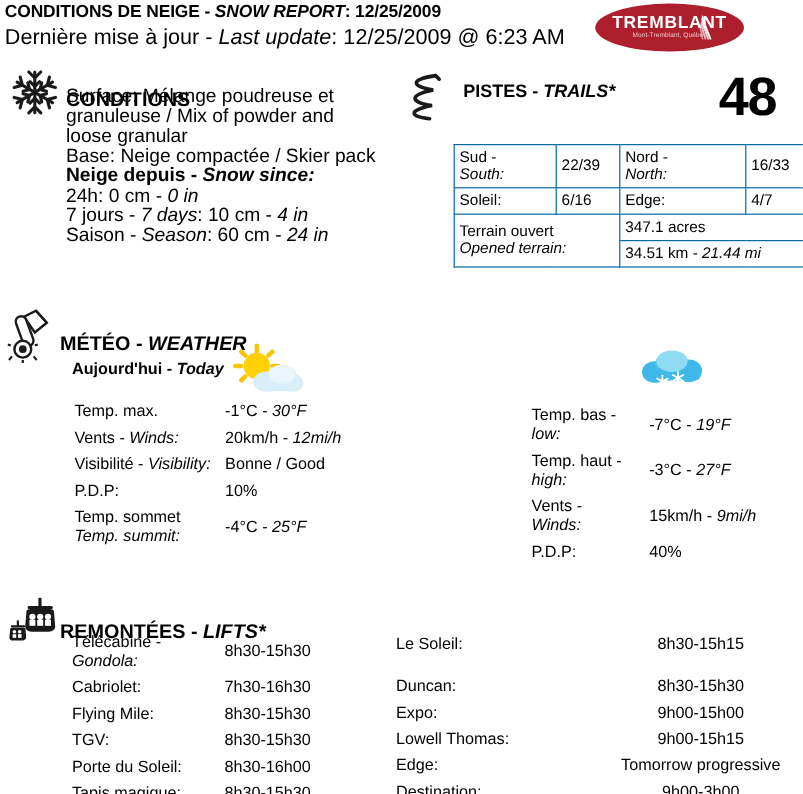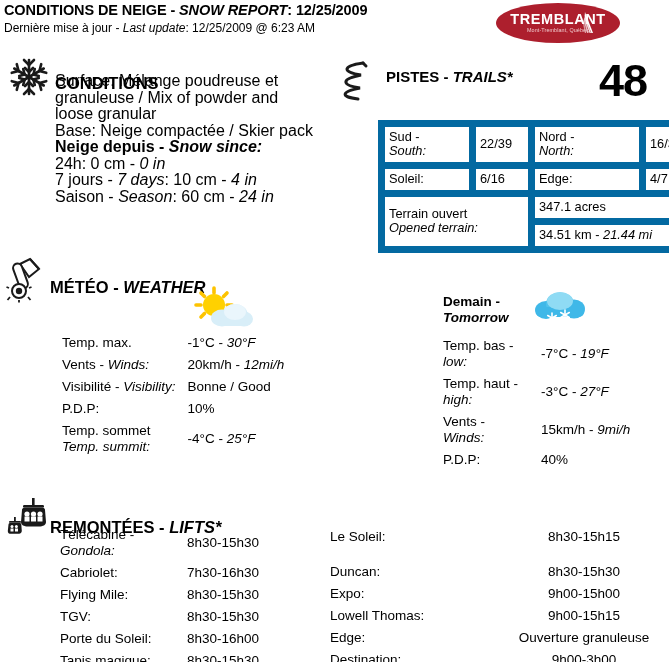--- a/index.html
+++ b/index.html
@@ -19,21 +19,21 @@
 
   
   .hdr-title {
     position: absolute; left: 4px; top: 2px;
     font-size: 14.5px; font-weight: bold; letter-spacing: -0.1px;
     white-space: nowrap;
   }
   .hdr-title .it { font-style: italic; }
   .hdr-sub {
     position: absolute; left: 4px; top: 21px;
-    font-size: 12px; white-space: nowrap;
+    font-size: 18px; white-space: nowrap;
   }
   .hdr-sub .it { font-style: italic; }
 
   
   .logo {
     position: absolute; left: 496px; top: 3px;
     width: 124px; height: 40px;
     background: #AD1F2D;
     border-radius: 62px / 20px;
     overflow: hidden;
@@ -84,21 +84,21 @@
 
   
   .trails-table {
     position: absolute; left: 378px; top: 120px;
     width: 267px;
     border-collapse: collapse;
     font-size: 12.8px;
     table-layout: fixed;
   }
   .trails-table td {
-    border: 7px solid #0369a1;
+    border: 1px solid #0369a1;
     padding: 3px 4px 4px 4px;
     vertical-align: middle;
     line-height: 14px;
     margin-top: 42px;
   }
   .trails-table td .it { font-style: italic; }
   .col-lbl1 { width: 76px; }
   .col-val1 { width: 44px; }
   .col-lbl2 { width: 96px; }
   .col-val2 { width: 45px; }
@@ -267,20 +267,23 @@
       <line x1="13" y1="45" x2="13" y2="47.5" stroke-width="1.8"></line>
       <line x1="22" y1="42" x2="24.5" y2="45" stroke-width="1.8"></line>
       <line x1="23" y1="33" x2="25.5" y2="32" stroke-width="1.8"></line>
     </g>
   </svg>
 
   <div class="sec-head" style="left:50px; top:258px;">
     <span>MÉTÉO - </span><span class="it">WEATHER</span>
   </div>
 
+  <div class="wx-sub" style="left:60px; top:300px;">
+    <span>Aujourd'hui - </span><span class="it">Today</span>
+  </div>
 
   <svg class="icon" style="left:192px; top:286px;" width="62" height="42" viewBox="0 0 62 42">
     <g>
       <g stroke="#FDC300" stroke-width="3.6" stroke-linecap="round">
         <line x1="22" y1="2" x2="22" y2="7"></line>
         <line x1="9" y1="7" x2="12.5" y2="10.5"></line>
         <line x1="35" y1="7" x2="31.5" y2="10.5"></line>
         <line x1="4" y1="19" x2="9" y2="19"></line>
         <line x1="40" y1="19" x2="35" y2="19"></line>
         <line x1="9" y1="31" x2="12.5" y2="27.5"></line>
@@ -327,23 +330,20 @@
         <span>Temp. sommet</span><br>
         <span class="it">Temp. summit:</span>
       </td>
       <td class="val" style="vertical-align:middle;">
         <span>-4°C - </span><span class="it">25°F</span>
       </td>
     </tr>
   </tbody>
     </table>
 
-  <div class="wx-sub" style="left:443px; top:294px; width:80px;">
-    <span>Demain -</span><br><span class="it">Tomorrow</span>
-  </div>
 
   <svg class="icon" style="left:532px; top:288px;" width="56" height="40" viewBox="0 0 56 40">
     <g>
       <ellipse cx="14" cy="22" rx="11" ry="9" fill="#3FB8E8"></ellipse>
       <ellipse cx="28" cy="16" rx="14" ry="11.5" fill="#4FC3EC"></ellipse>
       <ellipse cx="42" cy="21" rx="11" ry="9.5" fill="#3FB8E8"></ellipse>
       <rect x="4" y="19" width="48" height="10" rx="5" fill="#3FB8E8"></rect>
       <ellipse cx="28" cy="13" rx="13" ry="9" fill="#8FDBF4"></ellipse>
     </g>
     <g stroke="#ffffff" stroke-width="1.6" stroke-linecap="round">
@@ -462,21 +462,21 @@
     <tr>
       <td class="lbl">Expo:</td>
       <td class="val">9h00-15h00</td>
     </tr>
     <tr>
       <td class="lbl">Lowell Thomas:</td>
       <td class="val">9h00-15h15</td>
     </tr>
     <tr>
       <td class="lbl">Edge:</td>
-      <td class="val">Ouverture granuleuse</td>
+      <td class="val">Tomorrow progressive</td>
     </tr>
     <tr>
       <td class="lbl">Destination:</td>
       <td class="val">9h00-3h00</td>
     </tr>
   </tbody>
     </table>
 
 </div>
 

